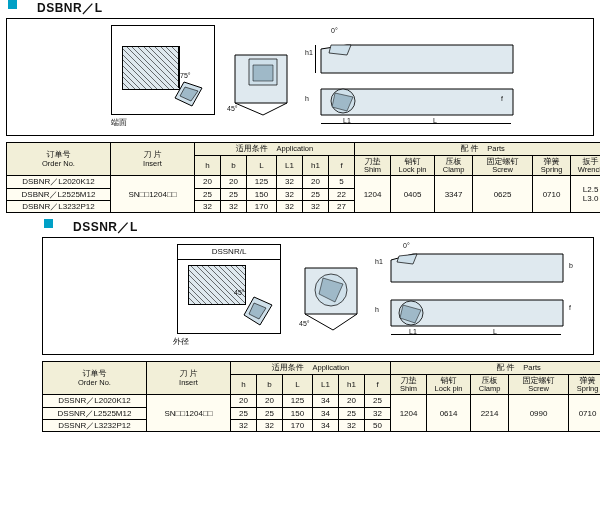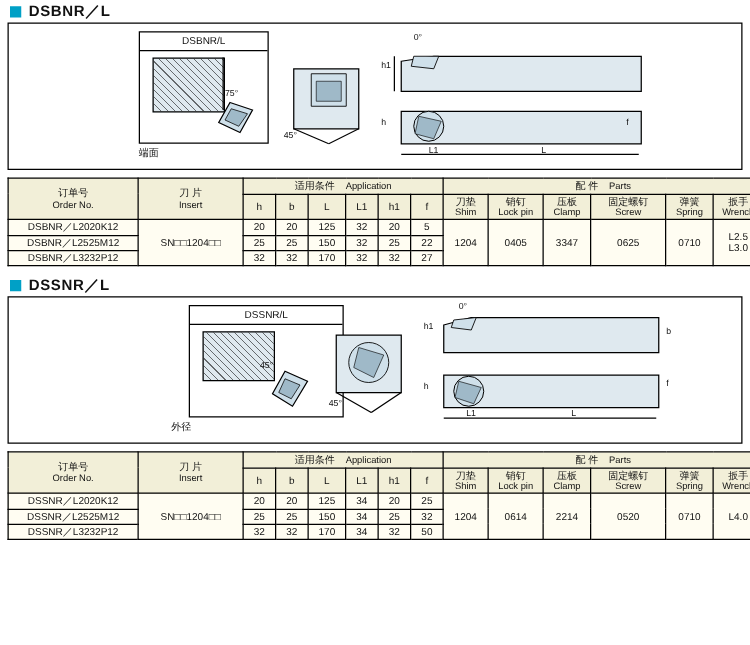--- a/index.html
+++ b/index.html
@@ -9,21 +9,21 @@
     font-family:"Liberation Sans", sans-serif;
     font-size:9px;
     color:#111;
     position:relative;
     overflow:hidden;
   }
   .section{position:relative;}
 
   
   .sec-title{
-    display:flex;align-items:center;gap:6px;
+    display:flex;gap:20px;
     padding-left:8px;
     height:18px;
   }
   .sec-title .sq{
     width:9px;height:9px;background:#00a0c6;display:inline-block;
   }
   .sec-title .txt{
     font-size:12px;font-weight:bold;letter-spacing:.5px;
   }
 
@@ -83,21 +83,20 @@
 <div class="section">
 
   <div class="sec-title">
     <span class="sq"></span>
     <span class="txt">DSBNR／L</span>
   </div>
 
   <div class="draw-panel">
 
     <div class="figbox" style="left:104px;top:6px;width:104px;height:90px;">
-      <div style="position:absolute;left:0;top:0;width:100%;height:14px;border-bottom:1px solid #000;line-height:14px;text-align:center;font-size:8px;">DSBNR/L</div>
       <div class="hatch" style="position:absolute;left:10px;top:20px;width:56px;height:42px;border:1px solid #000;"></div>
       <div class="lineV" style="left:66px;top:20px;height:42px;"></div>
       <div class="dim" style="left:68px;top:46px;">75°</div>
 
       <svg width="40" height="32" style="position:absolute;left:60px;top:52px;">
         <polygon points="12,4 30,10 20,28 3,20" fill="#cfe0ea" stroke="#000" stroke-width="1"></polygon>
         <polygon points="13,9 26,13 19,23 8,18" fill="#9fb9c8" stroke="#000" stroke-width="0.6"></polygon>
       </svg>
     </div>
     <div class="fig-label" style="left:104px;top:98px;width:104px;">端面</div>
@@ -242,29 +241,29 @@
       <td>32</td>
       <td>170</td>
       <td>32</td>
       <td>32</td>
       <td>27</td>
     </tr>
   </tbody>
     </table>
 </div>
 
-<div class="section" style="margin-top:6px;">
+<div class="section" style="margin-top:6px;margin-left:36px;">
 
   <div class="sec-title">
     <span class="sq"></span>
     <span class="txt">DSSNR／L</span>
   </div>
 
   <div class="draw-panel">
-    <div class="figbox" style="left:144px;top:6px;width:124px;height:90px;">
+    <div class="figbox" style="left:134px;top:6px;width:104px;height:90px;">
       <div style="position:absolute;left:0;top:0;width:100%;height:14px;border-bottom:1px solid #000;line-height:14px;text-align:center;font-size:8px;">DSSNR/L</div>
       <div class="hatch" style="position:absolute;left:10px;top:20px;width:56px;height:38px;border:1px solid #000;"></div>
       <div class="dim" style="left:56px;top:44px;">45°</div>
       <svg width="40" height="34" style="position:absolute;left:62px;top:50px;">
         <polygon points="14,2 32,10 20,30 4,20" fill="#cfe0ea" stroke="#000" stroke-width="1"></polygon>
         <polygon points="14,8 26,13 19,24 9,19" fill="#9fb9c8" stroke="#000" stroke-width="0.6"></polygon>
       </svg>
     </div>
     <div class="fig-label" style="left:130px;top:98px;width:104px;">外径</div>
 
@@ -379,21 +378,21 @@
       <td rowspan="3">SN□□1204□□</td>
       <td>20</td>
       <td>20</td>
       <td>125</td>
       <td>34</td>
       <td>20</td>
       <td>25</td>
       <td rowspan="3">1204</td>
       <td rowspan="3">0614</td>
       <td rowspan="3">2214</td>
-      <td rowspan="3">0520</td>
+      <td rowspan="3">0990</td>
       <td rowspan="3">0710</td>
       <td rowspan="3">L4.0</td>
     </tr>
     <tr>
       <td class="ord">DSSNR／L2525M12</td>
       <td>25</td>
       <td>25</td>
       <td>150</td>
       <td>34</td>
       <td>25</td>

